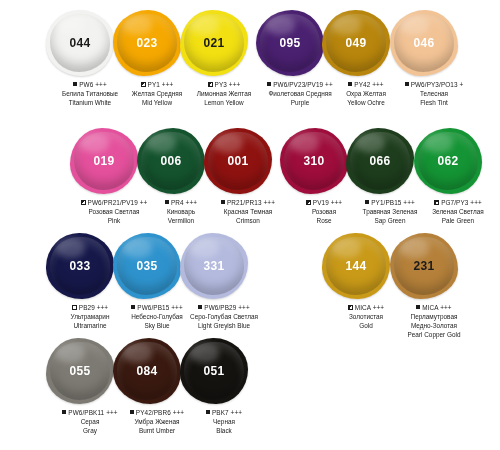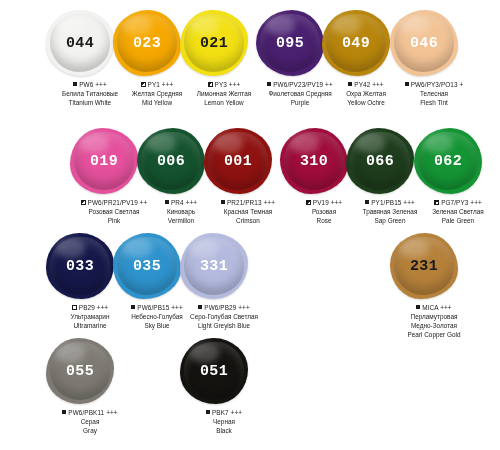--- a/index.html
+++ b/index.html
@@ -72,24 +72,24 @@
     top: 6%;
     width: 88%;
     height: 88%;
     border-radius: 50% 47% 53% 50% / 48% 52% 48% 52%;
     box-shadow: inset 0 -7px 11px rgba(0,0,0,0.22), inset 0 6px 9px rgba(255,255,255,0.14);
     pointer-events: none;
   }
   .blob .code {
     position: relative;
     z-index: 3;
-    font-size: 15px;
+    font-size: 12px;
     font-weight: bold;
     letter-spacing: 0.3px;
-    font-family: Liberation Mono, monospace;
+    font-family: Liberation Sans, sans-serif;
   }
 
   .meta {
     width: 104px;
     margin: 0 auto;
     padding-top: 2px;
   }
   .pigline {
     font-size: 6.4px;
     color: #1b1b1b;
@@ -305,20 +305,32 @@
           <div class="blob" style="background: rgb(179, 186, 222); border-radius: 47% 53% 50% 50% / 55% 45%;">
             <span class="code" style="color: rgb(255, 255, 255);">331</span>
           </div>
         </div>
         <div class="meta">
           <div class="pigline"><span class="sq filled"></span><span>PW6/PB29 +++</span></div>
           <div class="ru" style="white-space: pre-line;">Серо-Голубая Светлая</div>
           <div class="en">Light Greyish Blue</div>
         </div>
       </div>
+      <div class="cell" style="left: 314px;">
+        <div class="blob-wrap">
+          <div class="blob" style="background: rgb(201, 154, 24); border-radius: 49% 51% 47% 53% / 52% 48% 53% 47%;">
+            <span class="code" style="color: rgb(255, 255, 255);">144</span>
+          </div>
+        </div>
+        <div class="meta">
+          <div class="pigline"><span class="sq half"></span><span>MICA +++</span></div>
+          <div class="ru" style="white-space: pre-line;">Золотистая</div>
+          <div class="en">Gold</div>
+        </div>
+      </div>
       <div class="cell" style="left: 382px;">
         <div class="blob-wrap">
           <div class="blob" style="background: rgb(181, 129, 58); border-radius: 52% 48% 55% 45% / 48% 55% 45% 52%;">
             <span class="code" style="color: rgb(27, 27, 27);">231</span>
           </div>
         </div>
         <div class="meta">
           <div class="pigline"><span class="sq filled"></span><span>MICA +++</span></div>
           <div class="ru wrapok" style="white-space: pre-line;">Перламутровая
 Медно-Золотая</div>
@@ -332,20 +344,32 @@
           <div class="blob" style="background: rgb(125, 122, 115); border-radius: 47% 53% 50% 50% / 55% 45%;">
             <span class="code" style="color: rgb(255, 255, 255);">055</span>
           </div>
         </div>
         <div class="meta">
           <div class="pigline"><span class="sq filled"></span><span>PW6/PBK11 +++</span></div>
           <div class="ru" style="white-space: pre-line;">Серая</div>
           <div class="en">Gray</div>
         </div>
       </div>
+      <div class="cell" style="left: 105px;">
+        <div class="blob-wrap">
+          <div class="blob" style="background: rgb(58, 26, 16); border-radius: 53% 47% 45% 55% / 50% 52% 48% 50%;">
+            <span class="code" style="color: rgb(255, 255, 255);">084</span>
+          </div>
+        </div>
+        <div class="meta">
+          <div class="pigline"><span class="sq filled"></span><span>PY42/PBR6 +++</span></div>
+          <div class="ru" style="white-space: pre-line;">Умбра Жженая</div>
+          <div class="en">Burnt Umber</div>
+        </div>
+      </div>
       <div class="cell" style="left: 172px;">
         <div class="blob-wrap">
           <div class="blob" style="background: rgb(21, 19, 16); border-radius: 49% 51% 47% 53% / 52% 48% 53% 47%;">
             <span class="code" style="color: rgb(255, 255, 255);">051</span>
           </div>
         </div>
         <div class="meta">
           <div class="pigline"><span class="sq filled"></span><span>PBK7 +++</span></div>
           <div class="ru" style="white-space: pre-line;">Черная</div>
           <div class="en">Black</div>

